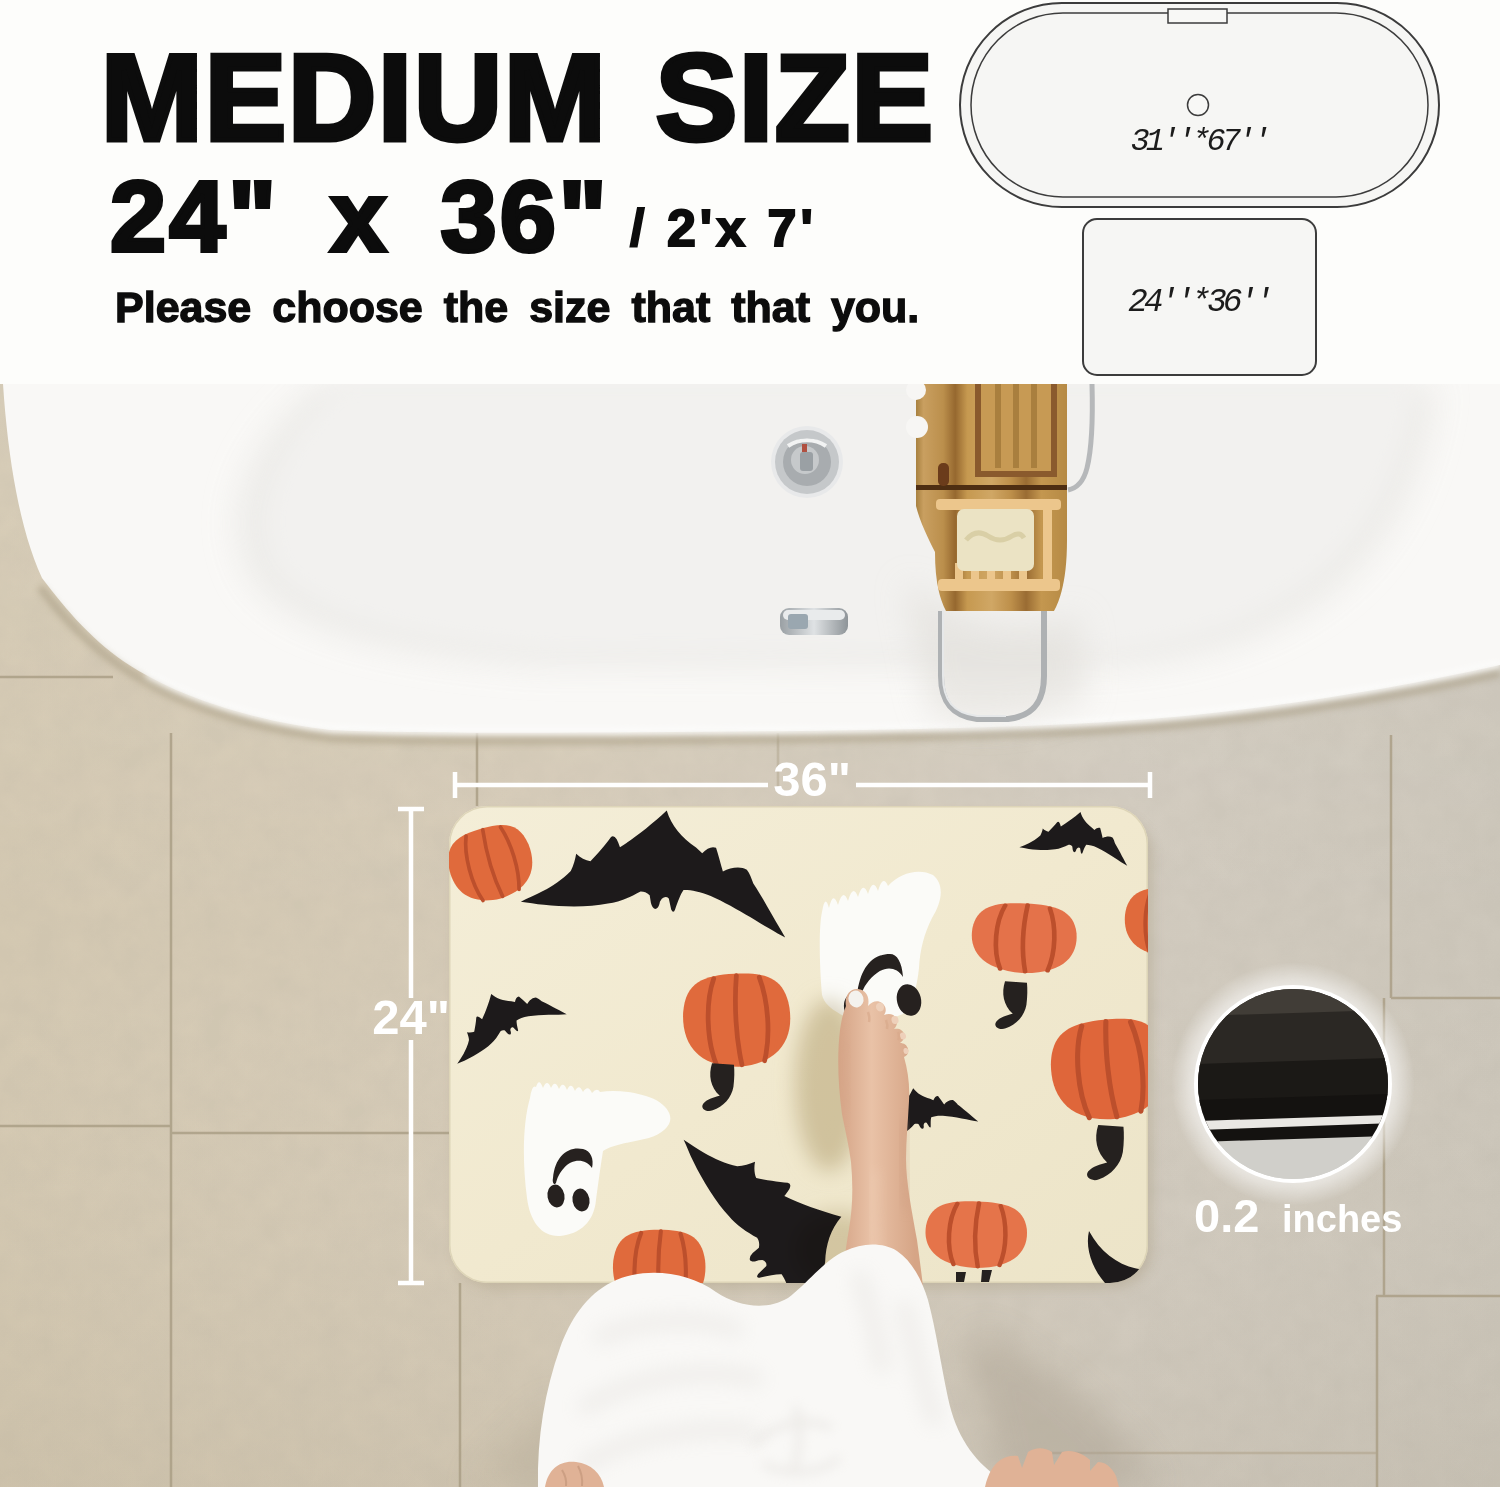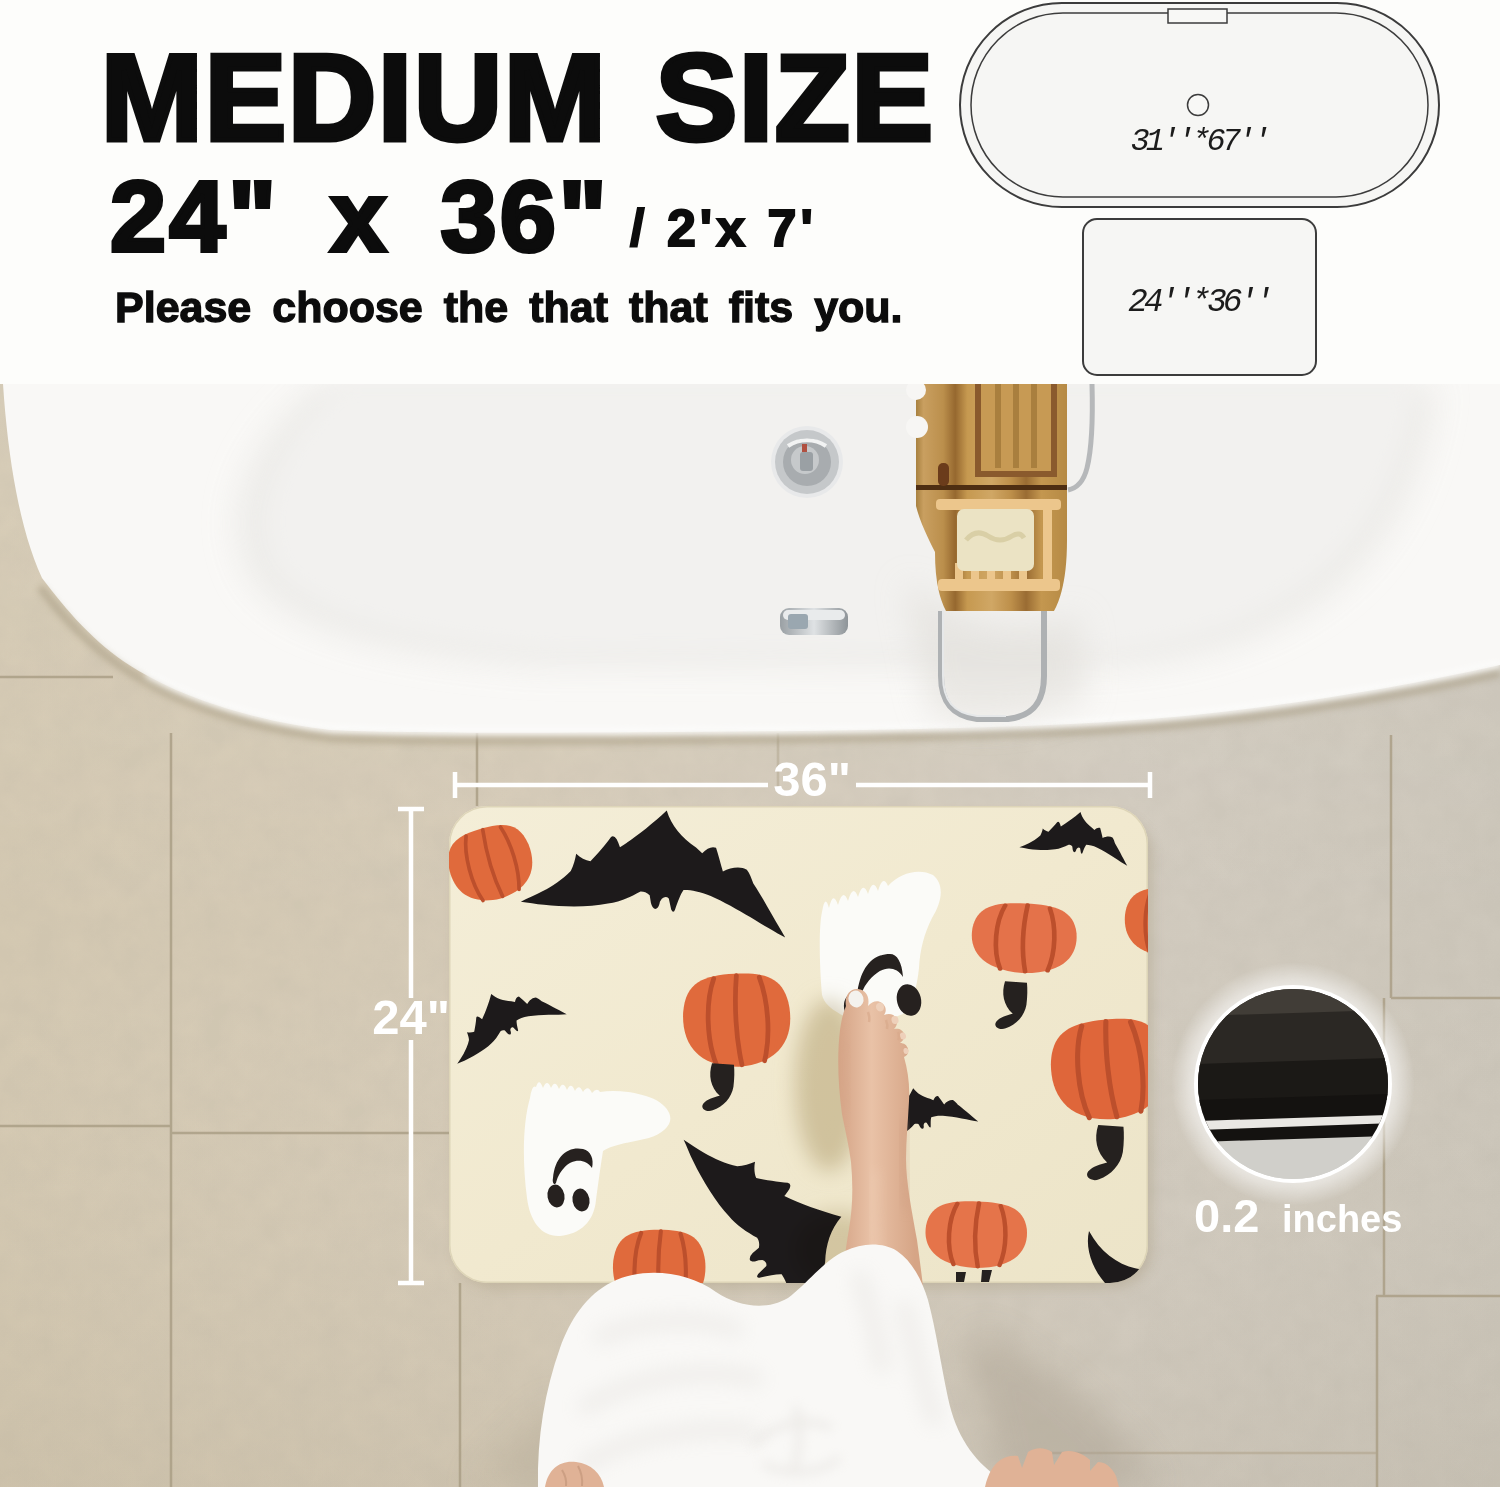--- a/index.html
+++ b/index.html
@@ -18,21 +18,21 @@
 </head>
 <body>
 <div class="page">
 
   <div class="abs h1">MEDIUM SIZE</div>
 
   <div class="abs h2">24" x 36"</div>
 
   <div class="abs h2b">/ 2'x 7'</div>
 
-  <div class="abs h3">Please choose the that that fits you.</div>
+  <div class="abs h3">Please choose the size that that you.</div>
 
   <svg class="abs" style="left:940px;top:0px;" width="560" height="384" viewBox="940 0 560 384">
 
     <g>
       <rect x="960" y="3" width="479" height="204" rx="102" fill="#f6f6f4" stroke="#3c3c3c" stroke-width="2"></rect>
       <rect x="971" y="13" width="457" height="184" rx="92" fill="none" stroke="#3c3c3c" stroke-width="1.5"></rect>
 
       <rect x="1168" y="9" width="59" height="14" fill="#f8f8f6" stroke="#3c3c3c" stroke-width="1.5"></rect>
 
       <circle cx="1198" cy="105" r="10.5" fill="#f8f8f6" stroke="#3c3c3c" stroke-width="1.5"></circle>

